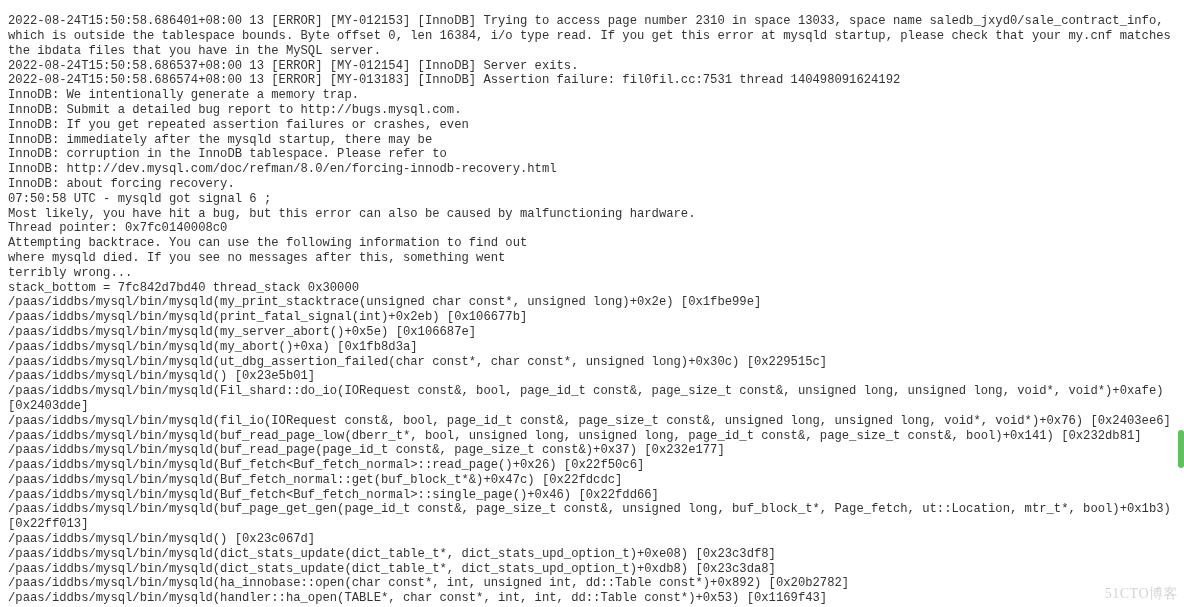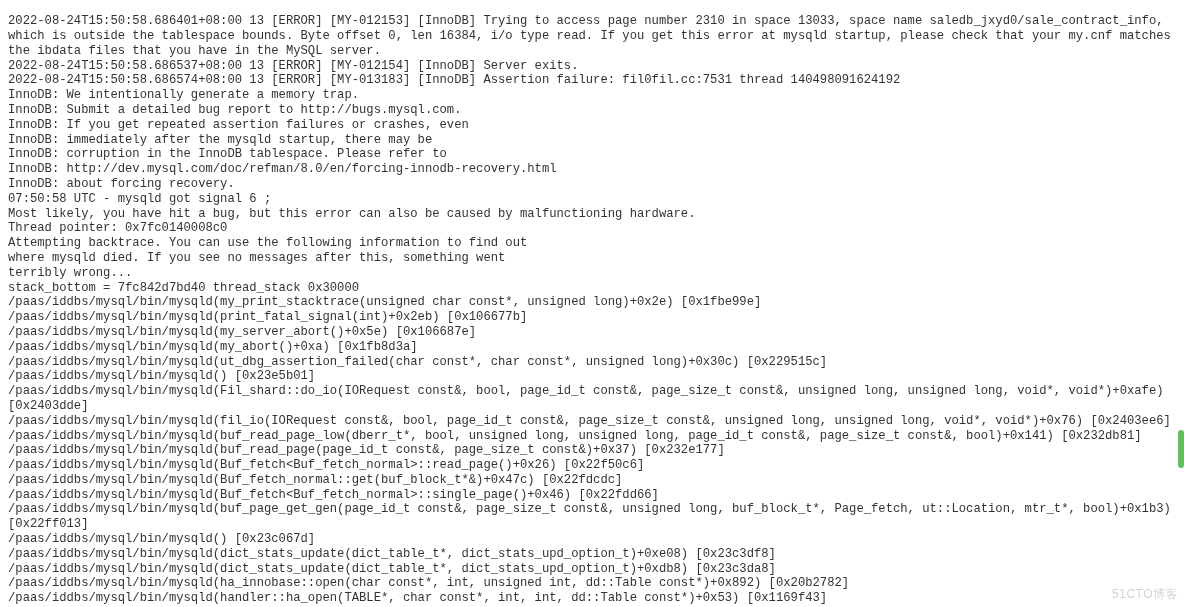--- a/index.html
+++ b/index.html
@@ -18,22 +18,22 @@
     white-space: pre-wrap;
     word-break: break-all;
     color: #333;
     padding: 2px 8px 2px 8px;
     letter-spacing: 0px;
   }
   .watermark {
     position: absolute;
     right: 6px;
     bottom: 4px;
-    font-family: Liberation Sans, sans-serif;
-    font-size: 12px;
+    font-family: Liberation Serif, serif;
+    font-size: 14px;
     color: rgba(0,0,0,0.18);
     letter-spacing: 0.5px;
   }
   .scroll-indicator {
     position: absolute;
     right: 0;
     top: 430px;
     width: 6px;
     height: 38px;
     background: #5ec15e;

